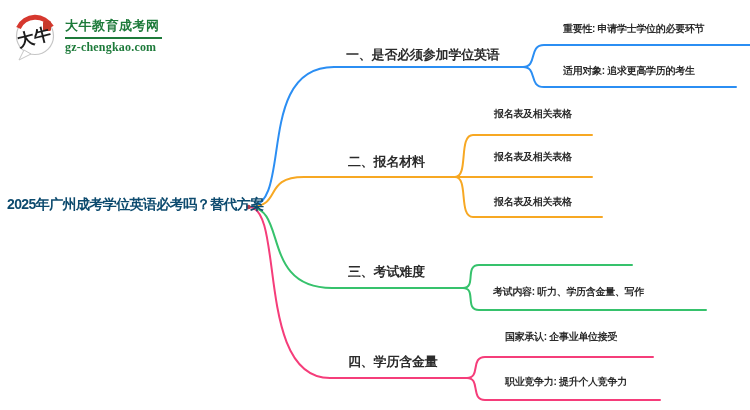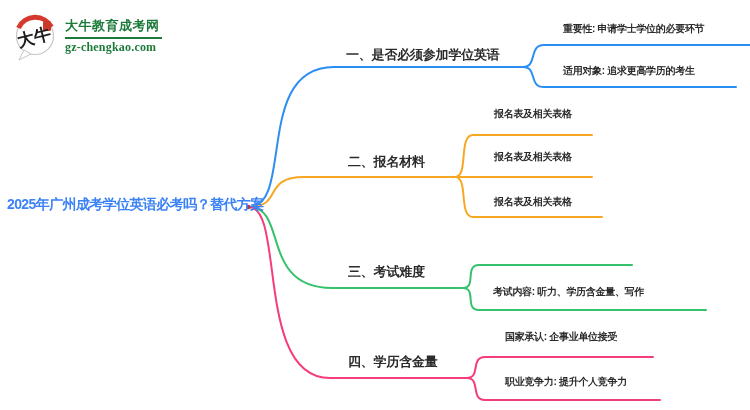--- a/index.html
+++ b/index.html
@@ -6,21 +6,21 @@
   .canvas{
     position:relative;width:750px;height:410px;background:#ffffff;overflow:hidden;
     font-family:"Liberation Sans","DejaVu Sans",sans-serif;
   }
   .lines{position:absolute;left:0;top:0;width:750px;height:410px;}
   .lines path{fill:none;stroke-width:2;stroke-linecap:round;stroke-linejoin:round;}
   .node{
     position:absolute;white-space:nowrap;color:#2b2b2b;cursor:pointer;
   }
   .root-topic{
-    left:7px;top:196px;font-size:14px;font-weight:700;letter-spacing:-0.6px;color:#3b82f6;
+    left:7px;top:196px;font-size:14px;font-weight:700;letter-spacing:-0.6px;color:#0c4a6e;
   }
   .branch-label{font-size:13px;font-weight:600;letter-spacing:-0.2px;}
   .leaf-label{font-size:10px;font-weight:700;letter-spacing:-0.3px;}
   
   .logo{position:absolute;left:12px;top:11px;display:flex;align-items:flex-start;cursor:pointer;}
   .logo-text{margin-left:5px;}
   .site-name{font-size:13px;font-weight:800;letter-spacing:0.5px;line-height:18px;margin-top:6px;}
   .logo-rule{height:2px;width:97px;margin:2px 0 1px 0;}
   .site-domain{font-size:12px;font-weight:700;letter-spacing:0.2px;font-family:Liberation Serif, serif;}
 </style>

